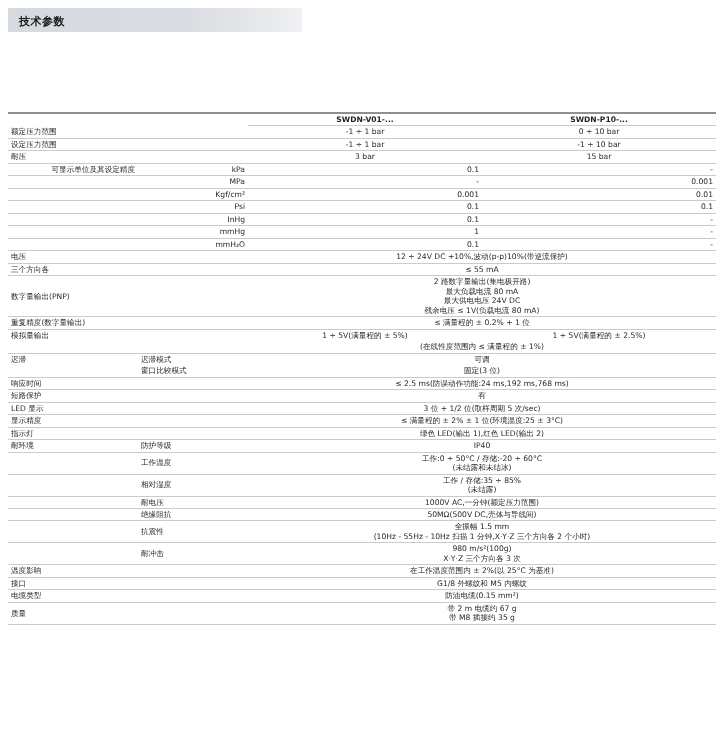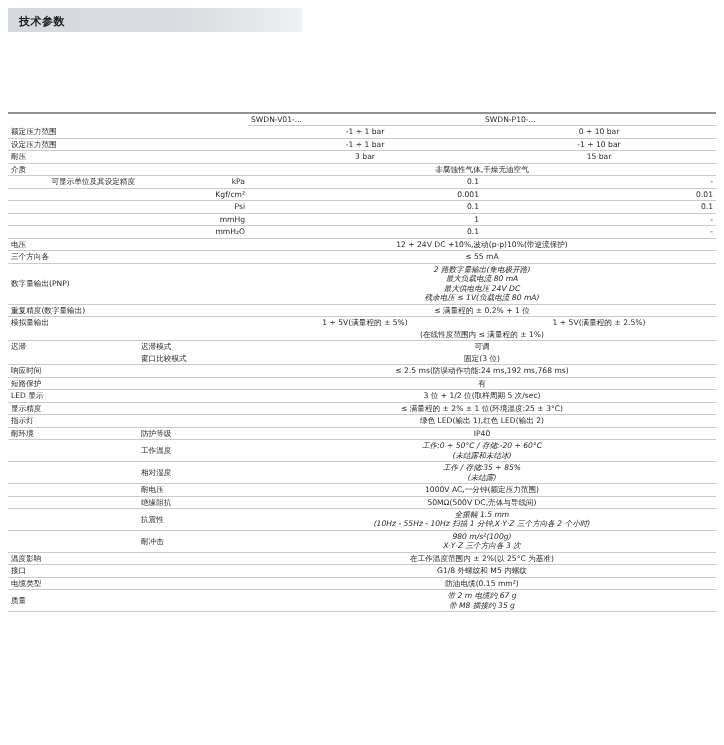--- a/index.html
+++ b/index.html
@@ -72,31 +72,31 @@
   .sub {
     text-align: left;
     padding-left: 4px;
     color: #231f20;
     margin-top: 27px;
   }
   .ctr {
     text-align: center;
   }
   .hdr-row td {
-    text-align: left;
-    font-weight: normal;
+    text-align: center;
+    font-weight: bold;
     font-size: 8px;
     border-bottom: 1px solid #8d9196;
     padding-bottom: 3px;
   }
   .nb { border-bottom: none !important; }
   .pad-row td { padding-top: 2px; padding-bottom: 2px; }
   .unit-row td { padding-top: 0px; padding-bottom: 0px; border-bottom: none; text-align: right; }
   .unit-last td { border-bottom: 1px solid #c9cbcd; }
-  .multi { line-height: 1.35; font-style: italic; }
+  .multi { line-height: 1.35; }
 </style>
 </head>
 <body>
 
 <div class="page">
 
   <div class="banner"></div>
   <div class="banner-title">技术参数</div>
 
   <div class="tbl-wrap">
@@ -130,43 +130,50 @@
           <td class="ctr">-1 ÷ 10 bar</td>
         </tr>
 
         <tr>
           <td class="lbl">耐压</td>
           <td class="sub"></td>
           <td class="ctr">3 bar</td>
           <td class="ctr">15 bar</td>
         </tr>
 
-        <tr>
-          <td class="lbl">介质</td>
-          <td class="sub"></td>
-          <td class="ctr" colspan="2">非腐蚀性气体,干燥无油空气</td>
-        </tr>
 
         <tr class="unit-row">
           <td class="lbl">可显示单位及其设定精度</td>
           <td class="sub">kPa</td>
           <td class="ctr">0.1</td>
           <td class="ctr">-</td>
+        </tr>
+        <tr class="unit-row">
+          <td class="lbl"></td>
+          <td class="sub">MPa</td>
+          <td class="ctr">-</td>
+          <td class="ctr">0.001</td>
         </tr>
         <tr class="unit-row">
           <td class="lbl"></td>
           <td class="sub">Kgf/cm²</td>
           <td class="ctr">0.001</td>
           <td class="ctr">0.01</td>
         </tr>
         <tr class="unit-row">
           <td class="lbl"></td>
           <td class="sub">Psi</td>
           <td class="ctr">0.1</td>
           <td class="ctr">0.1</td>
+        </tr>
+        <tr class="unit-row">
+          <td class="lbl"></td>
+          <td class="sub">InHg</td>
+          <td class="ctr">0.1</td>
+          <td class="ctr">-</td>
         </tr>
         <tr class="unit-row">
           <td class="lbl"></td>
           <td class="sub">mmHg</td>
           <td class="ctr">1</td>
           <td class="ctr">-</td>
         </tr>
         <tr class="unit-row unit-last">
           <td class="lbl"></td>
           <td class="sub">mmH₂O</td>

